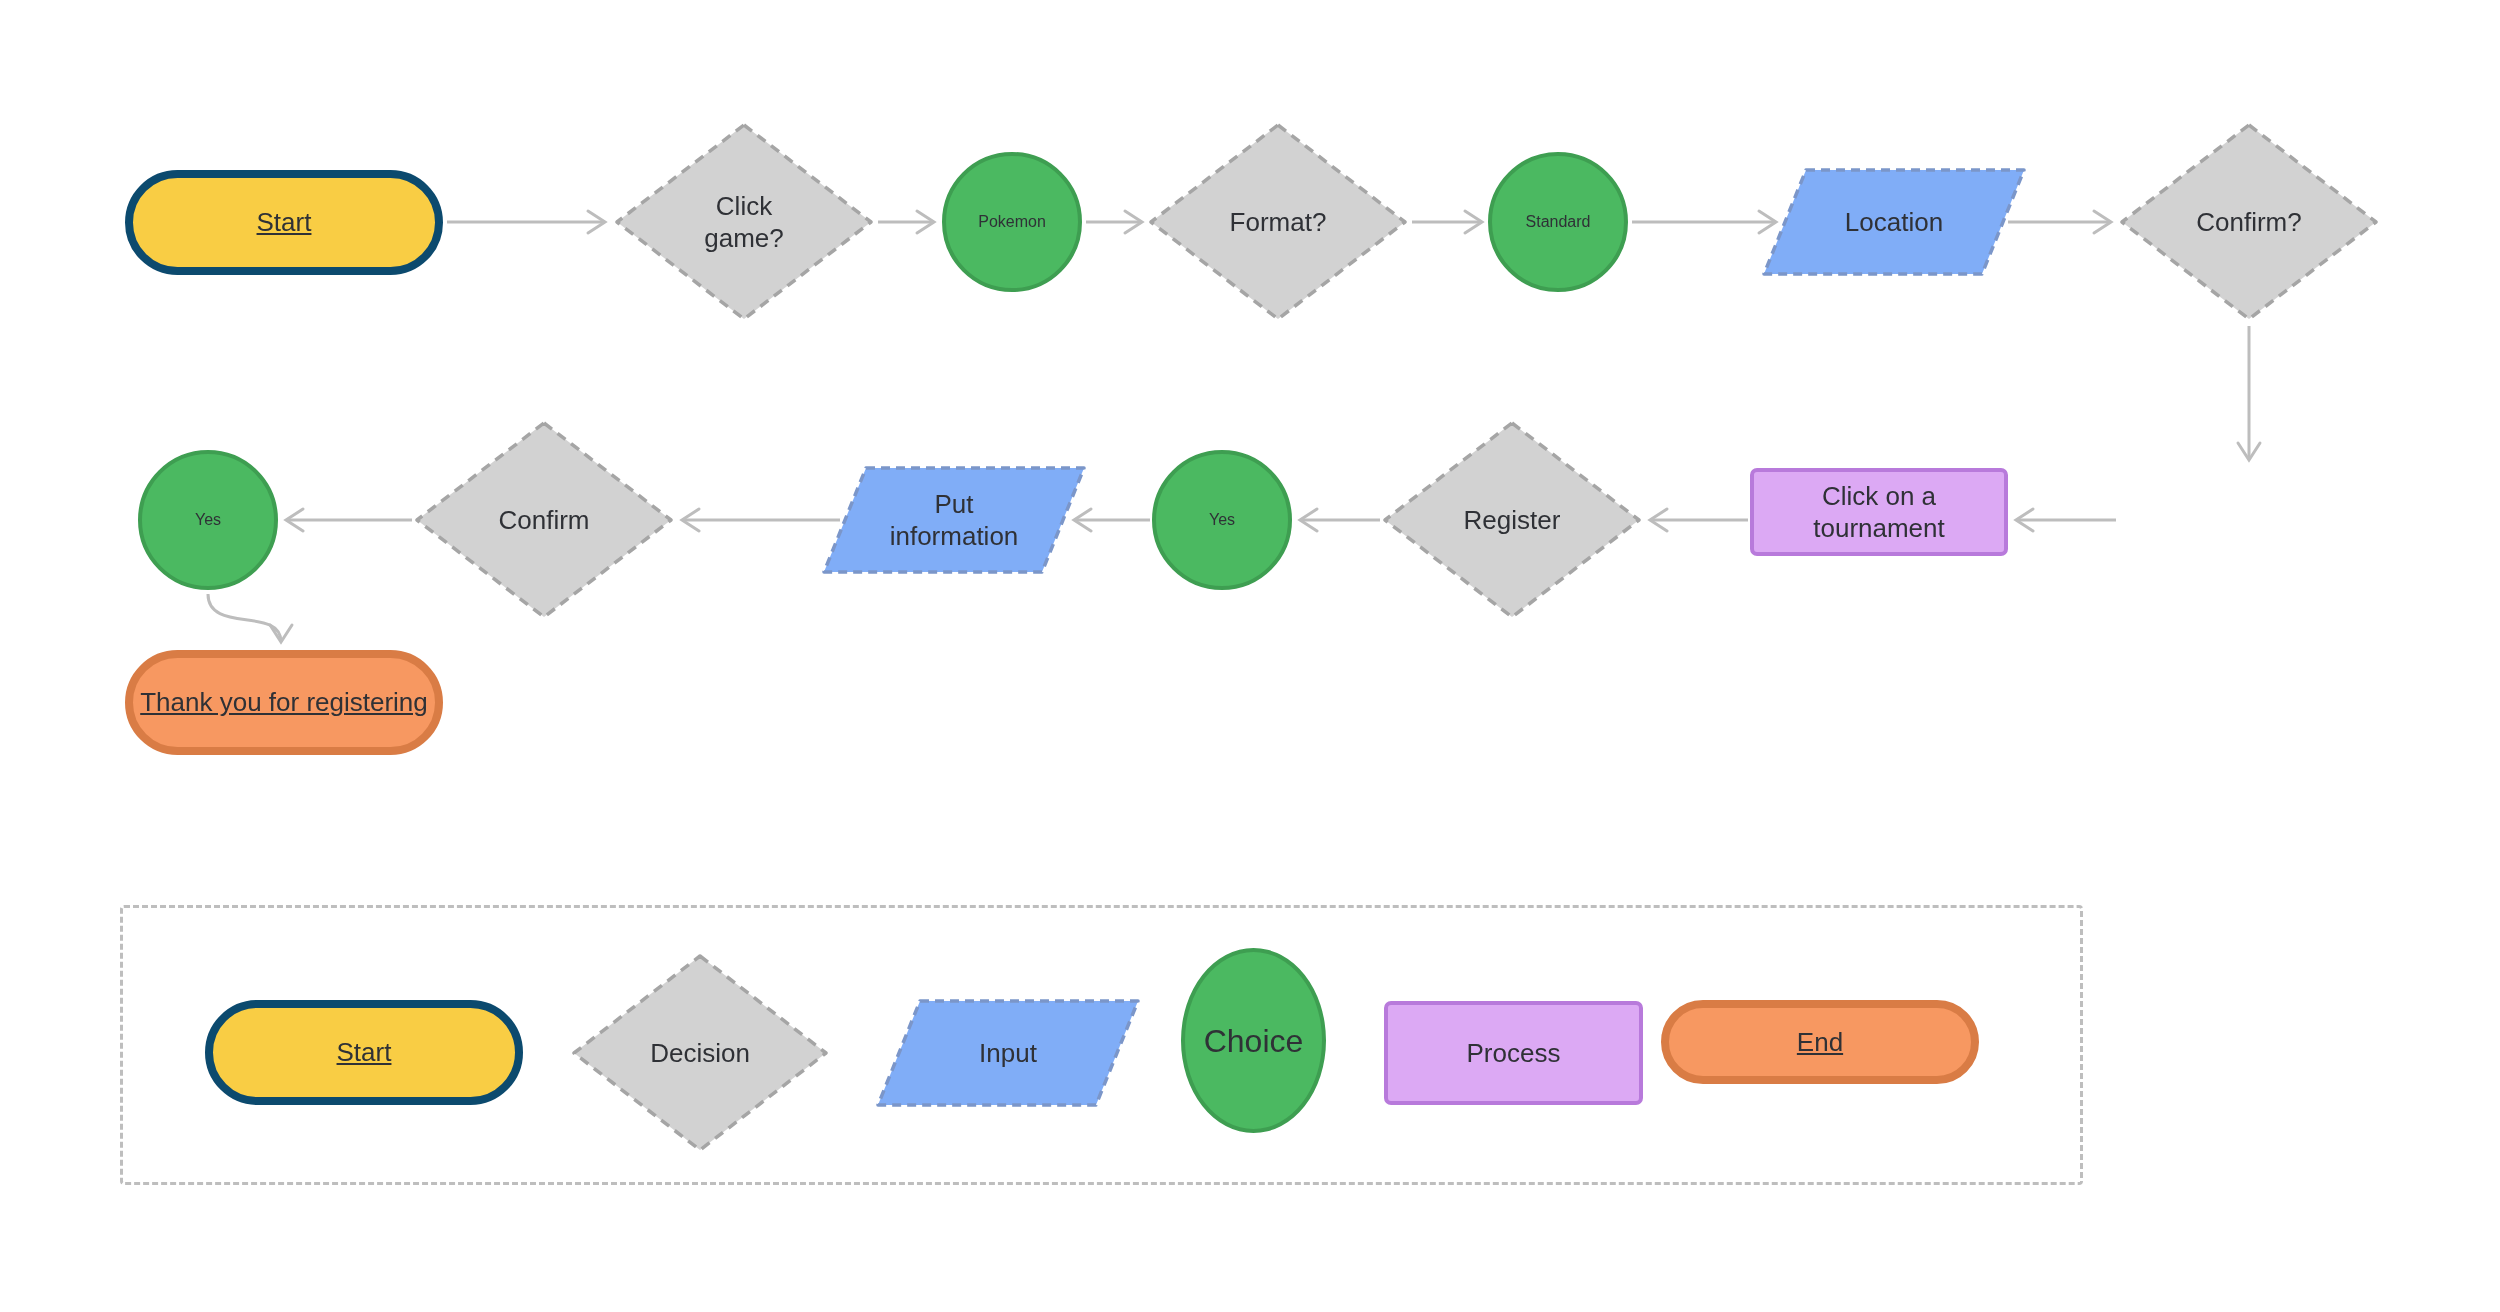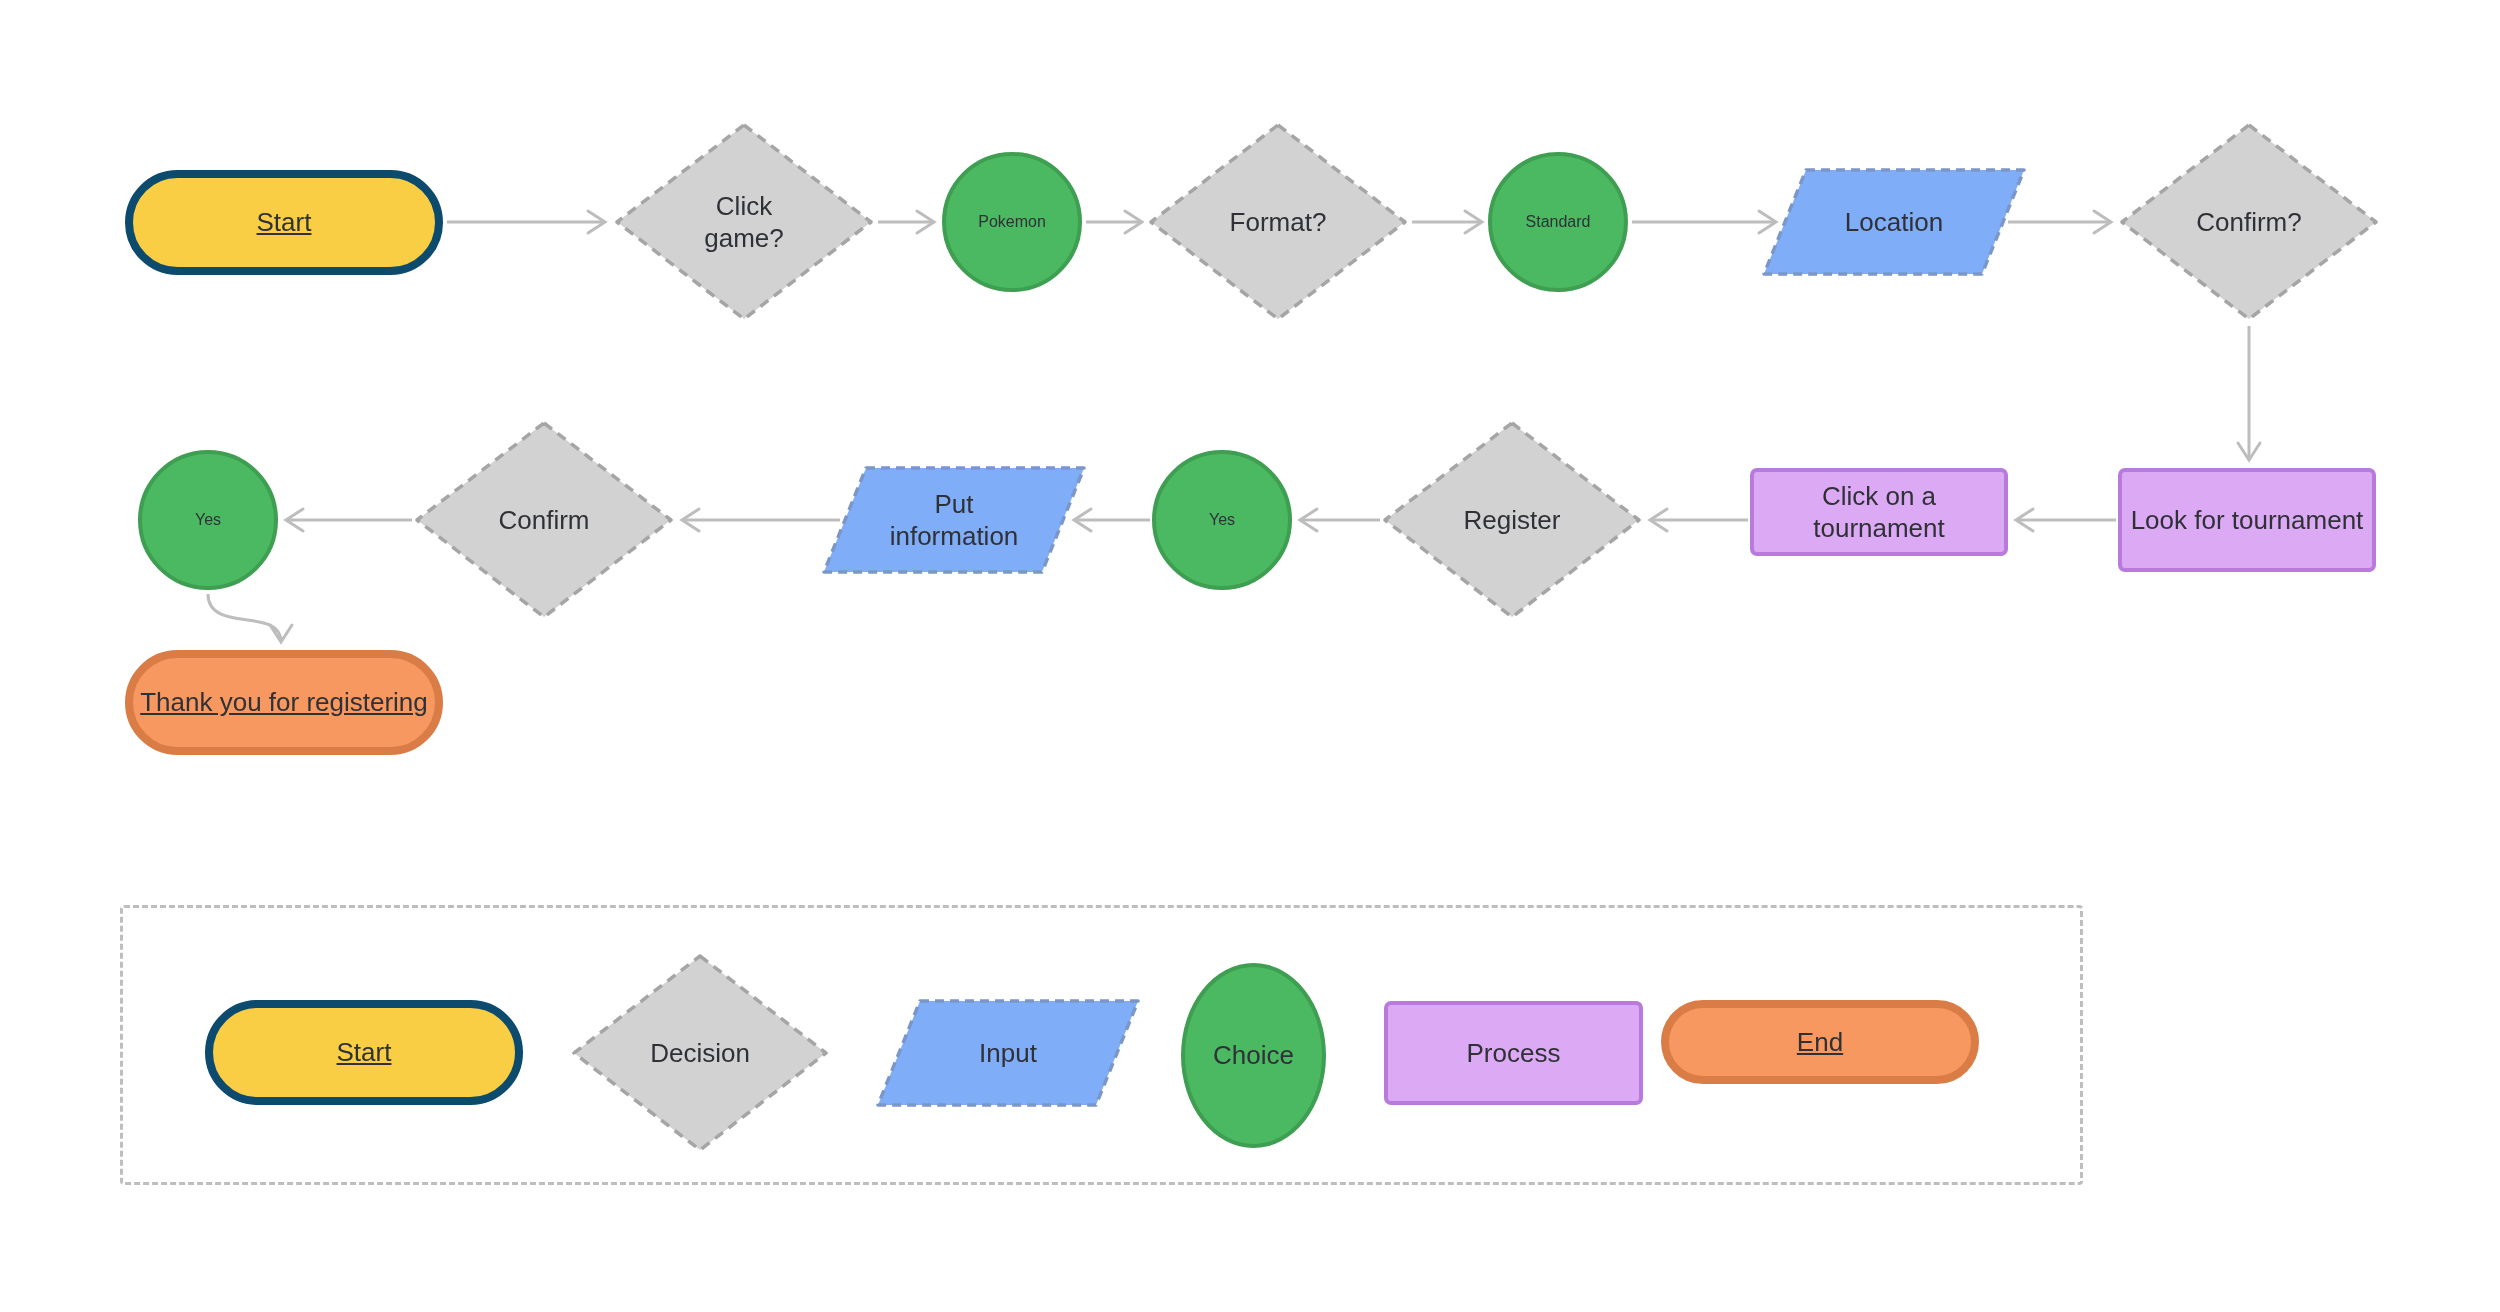--- a/index.html
+++ b/index.html
@@ -100,23 +100,20 @@
     <span class="lbl w140">Location</span>
   </div>
 
   <div class="node" style="left:2119px;top:122px;width:260px;height:200px">
     <svg class="shape" viewBox="0 0 260 200" preserveAspectRatio="none">
       <polygon class="diamond-poly" points="130,3 257,100 130,197 3,100"></polygon>
     </svg>
     <span class="lbl w120">Confirm?</span>
   </div>
 
-  <div class="node rect" style="left:2118px;top:468px;width:258px;height:104px">
-    <span class="lbl">Look for tournament</span>
-  </div>
 
   <div class="node rect" style="left:1750px;top:468px;width:258px;height:88px">
     <span class="lbl w170">Click on a tournament</span>
   </div>
 
   <div class="node" style="left:1382px;top:420px;width:260px;height:200px">
     <svg class="shape" viewBox="0 0 260 200" preserveAspectRatio="none">
       <polygon class="diamond-poly" points="130,3 257,100 130,197 3,100"></polygon>
     </svg>
     <span class="lbl w120">Register</span>
@@ -161,21 +158,21 @@
       <span class="lbl w120">Decision</span>
     </div>
 
     <div class="node" style="left:753px;top:91px;width:264px;height:108px">
       <svg class="shape" viewBox="0 0 264 108" preserveAspectRatio="none">
         <polygon class="para-poly" points="44,2 262,2 220,106 2,106"></polygon>
       </svg>
       <span class="lbl w140">Input</span>
     </div>
 
-    <div class="node circle" style="left:1058px;top:55px;width:145px;height:185px;font-size:26px">
+    <div class="node circle" style="left:1058px;top:40px;width:145px;height:185px;font-size:32px">
       <span class="lbl">Choice</span>
     </div>
 
     <div class="node rect" style="left:1261px;top:93px;width:259px;height:104px">
       <span class="lbl">Process</span>
     </div>
 
     <div class="node stadium orange" style="left:1538px;top:92px;width:318px;height:84px">
       <span class="lbl">End</span>
     </div>

